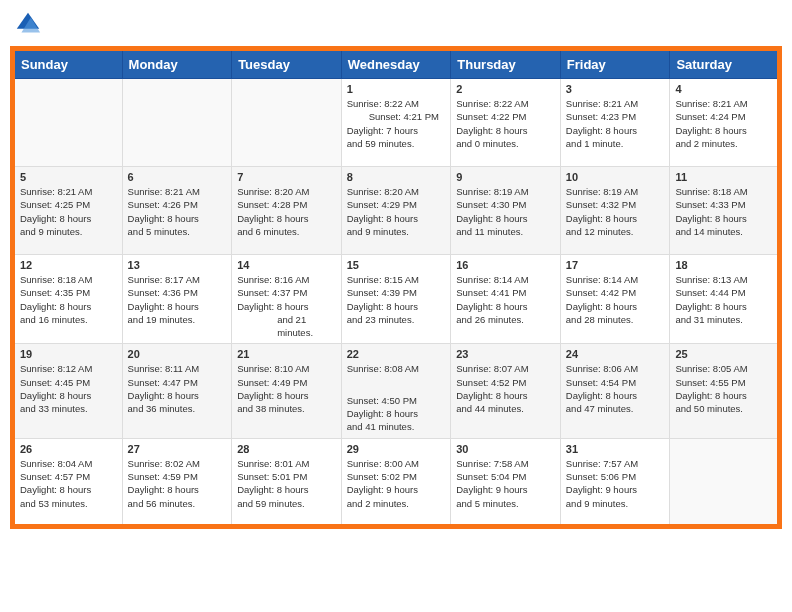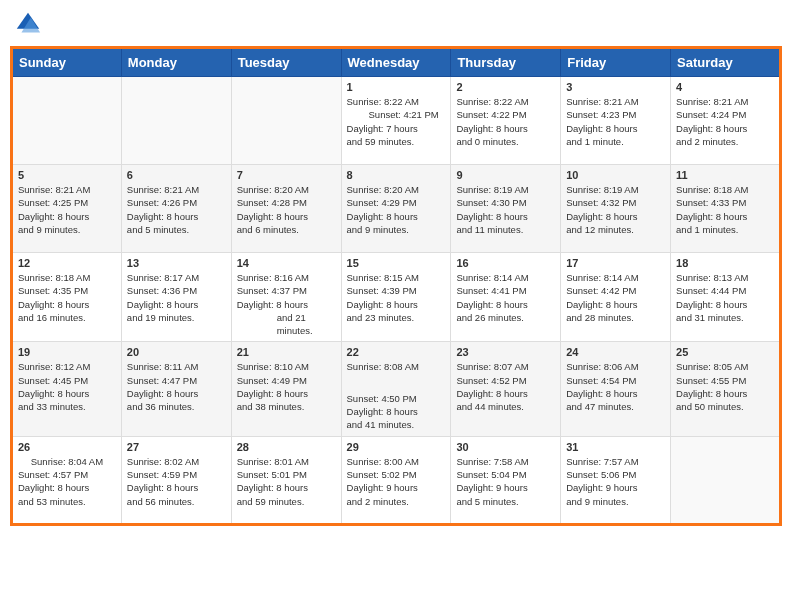--- a/index.html
+++ b/index.html
@@ -42,21 +42,21 @@
       color: #333;
       line-height: 1.1;
     }
     .location {
       font-size: 14px;
       color: #555;
     }
     .calendar {
       width: 100%;
       border-collapse: collapse;
-      border: 3px solid #f97316;
+      border: 5px solid #f97316;
       padding-left: 12px;
     }
     .calendar th {
       background-color: #2563b0;
       color: white;
       text-align: left;
       padding: 6px 6px;
       font-size: 13px;
       font-weight: bold;
       border: 1px solid #1a4f9a;
@@ -221,21 +221,21 @@
             <span style="display: block;">Daylight: 8 hours</span>
             <span style="display: block;"> and 12 minutes.</span>
           </div>
         </td>
         <td>
           <span class="day-number">11</span>
           <div class="day-info">
             <span style="display: block;">Sunrise: 8:18 AM</span>
             <span style="display: block;">Sunset: 4:33 PM</span>
             <span style="display: block;">Daylight: 8 hours</span>
-            <span style="display: block;"> and 1 minutes.</span>
+            <span style="display: block;"> and 14 minutes.</span>
           </div>
         </td>
       </tr>
       <tr>
         <td>
           <span class="day-number">12</span>
           <div class="day-info">
             <span style="display: block;">Sunrise: 8:18 AM</span>
             <span style="display: block;">Sunset: 4:35 PM</span>
             <span style="display: block;">Daylight: 8 hours</span>
@@ -359,21 +359,21 @@
             <span style="display: block;">Sunset: 4:55 PM</span>
             <span style="display: block;">Daylight: 8 hours</span>
             <span style="display: block;"> and 50 minutes.</span>
           </div>
         </td>
       </tr>
       <tr>
         <td>
           <span class="day-number">26</span>
           <div class="day-info">
-            <span style="display: block; text-align: center;">Sunrise: 8:04 AM</span>
+            <span style="display: block;">Sunrise: 8:04 AM</span>
             <span style="display: block;">Sunset: 4:57 PM</span>
             <span style="display: block;">Daylight: 8 hours</span>
             <span style="display: block;"> and 53 minutes.</span>
           </div>
         </td>
         <td>
           <span class="day-number">27</span>
           <div class="day-info">
             <span style="display: block;">Sunrise: 8:02 AM</span>
             <span style="display: block;">Sunset: 4:59 PM</span>

